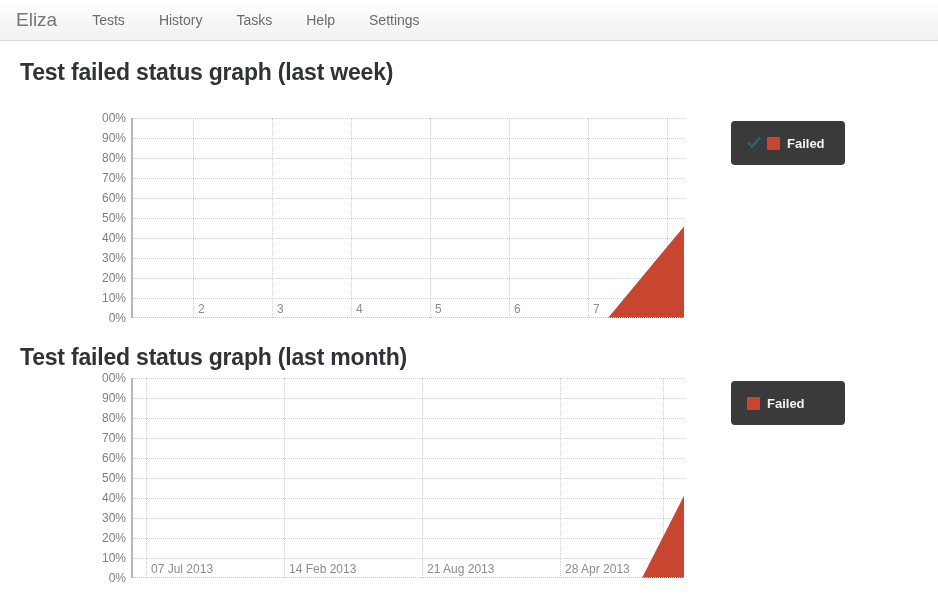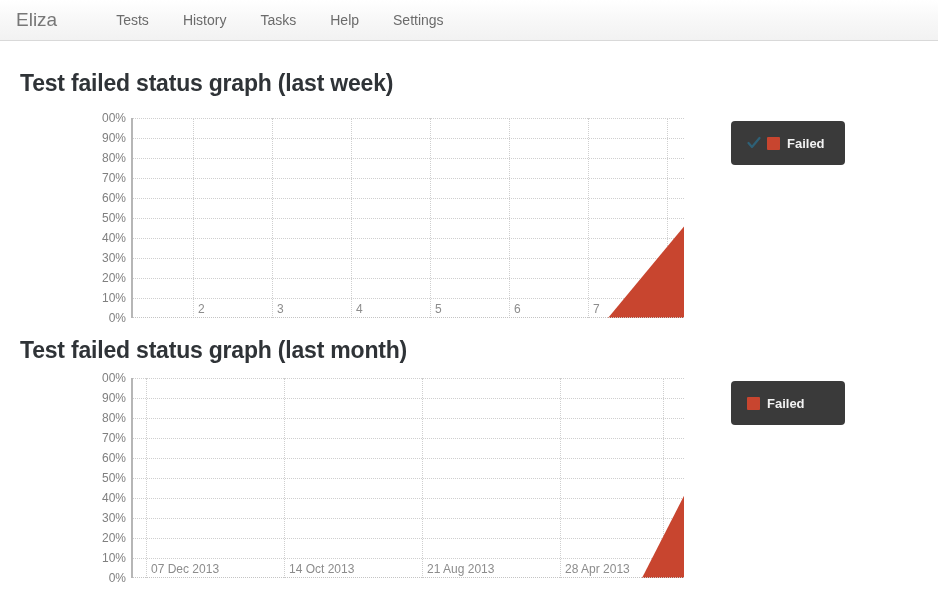--- a/index.html
+++ b/index.html
@@ -15,21 +15,20 @@
   
   .navbar {
     position: absolute;
     left: 0; top: 0;
     width: 938px; height: 41px;
     background: linear-gradient(to bottom, #ffffff 0%, #f7f7f7 55%, #f2f2f2 100%);
     border-bottom: 1px solid #d9d9d9;
     border-radius: 4px 4px 0 0;
     display: flex;
     align-items: center;
-    gap: 24px;
   }
   .brand {
     font-size: 19px;
     color: #777777;
     font-weight: 400;
     padding: 0 18px 0 16px;
     line-height: 40px;
     text-decoration: none;
     white-space: nowrap;
   }
@@ -47,22 +46,22 @@
   .section-title {
     position: absolute;
     left: 20px;
     font-size: 23px;
     font-weight: bold;
     color: #2f3337;
     letter-spacing: -0.2px;
     white-space: nowrap;
     margin: 0;
   }
-  #title-week  { top: 70px; }
-  #title-month { top: 337px; }
+  #title-week  { top: 59px; }
+  #title-month { top: 344px; }
 
   .chart-block { position: absolute; left: 0; }
   #chart-week  { top: 112px; }
   #chart-month { top: 372px; }
 
   .chart-inner { position: relative; width: 938px; height: 212px; }
 
   
   .ylabels {
     position: absolute;
@@ -240,23 +239,23 @@
         <div class="hgrid" style="top: 160px;"></div>
         <div class="hgrid" style="top: 140px;"></div>
         <div class="hgrid" style="top: 120px;"></div>
         <div class="hgrid" style="top: 100px;"></div>
         <div class="hgrid" style="top: 80px;"></div>
         <div class="hgrid" style="top: 60px;"></div>
         <div class="hgrid" style="top: 40px;"></div>
         <div class="hgrid" style="top: 20px;"></div>
         <div class="hgrid" style="top: 0px;"></div>
         <div class="vgrid" style="left: 13px;"></div>
-        <div class="xlabel" style="left: 18px; top: 185px;">07 Dec 2013</div>
+        <div class="xlabel" style="left: 18px; top: 185px;">07 Jul 2013</div>
         <div class="vgrid" style="left: 151px;"></div>
-        <div class="xlabel" style="left: 156px; top: 185px;">14 Oct 2013</div>
+        <div class="xlabel" style="left: 156px; top: 185px;">14 Feb 2013</div>
         <div class="vgrid" style="left: 289px;"></div>
         <div class="xlabel" style="left: 294px; top: 185px;">21 Aug 2013</div>
         <div class="vgrid" style="left: 427px;"></div>
         <div class="xlabel" style="left: 432px; top: 185px;">28 Apr 2013</div>
         <div class="vgrid" style="left: 530px;"></div>
         <div class="xlabel" style="left: 535px; top: 185px;">07 Mar 2013</div>
         <svg class="area-svg" width="553" height="200">
           <path d="M 509 200 L 557 106 L 566 200 Z" fill="#c8452f"></path>
         </svg>
         <div class="axis-bottom"></div>

